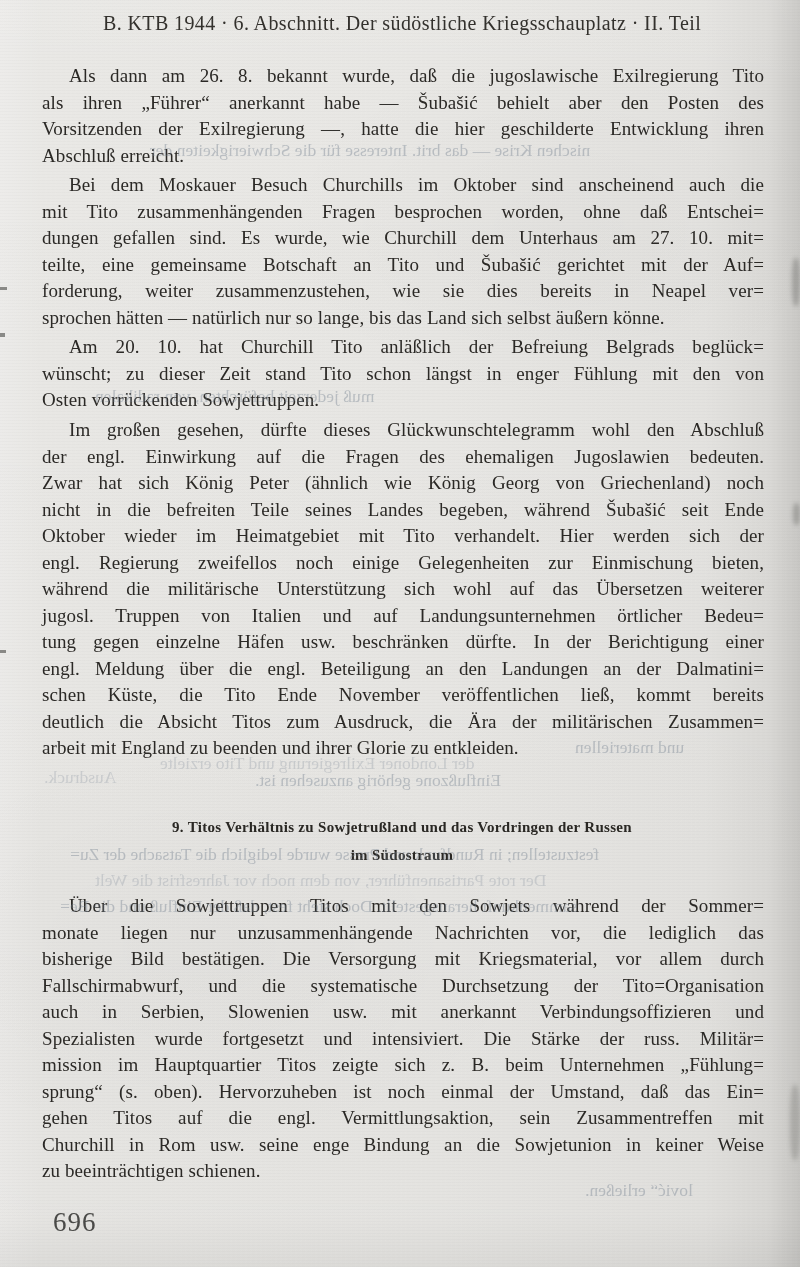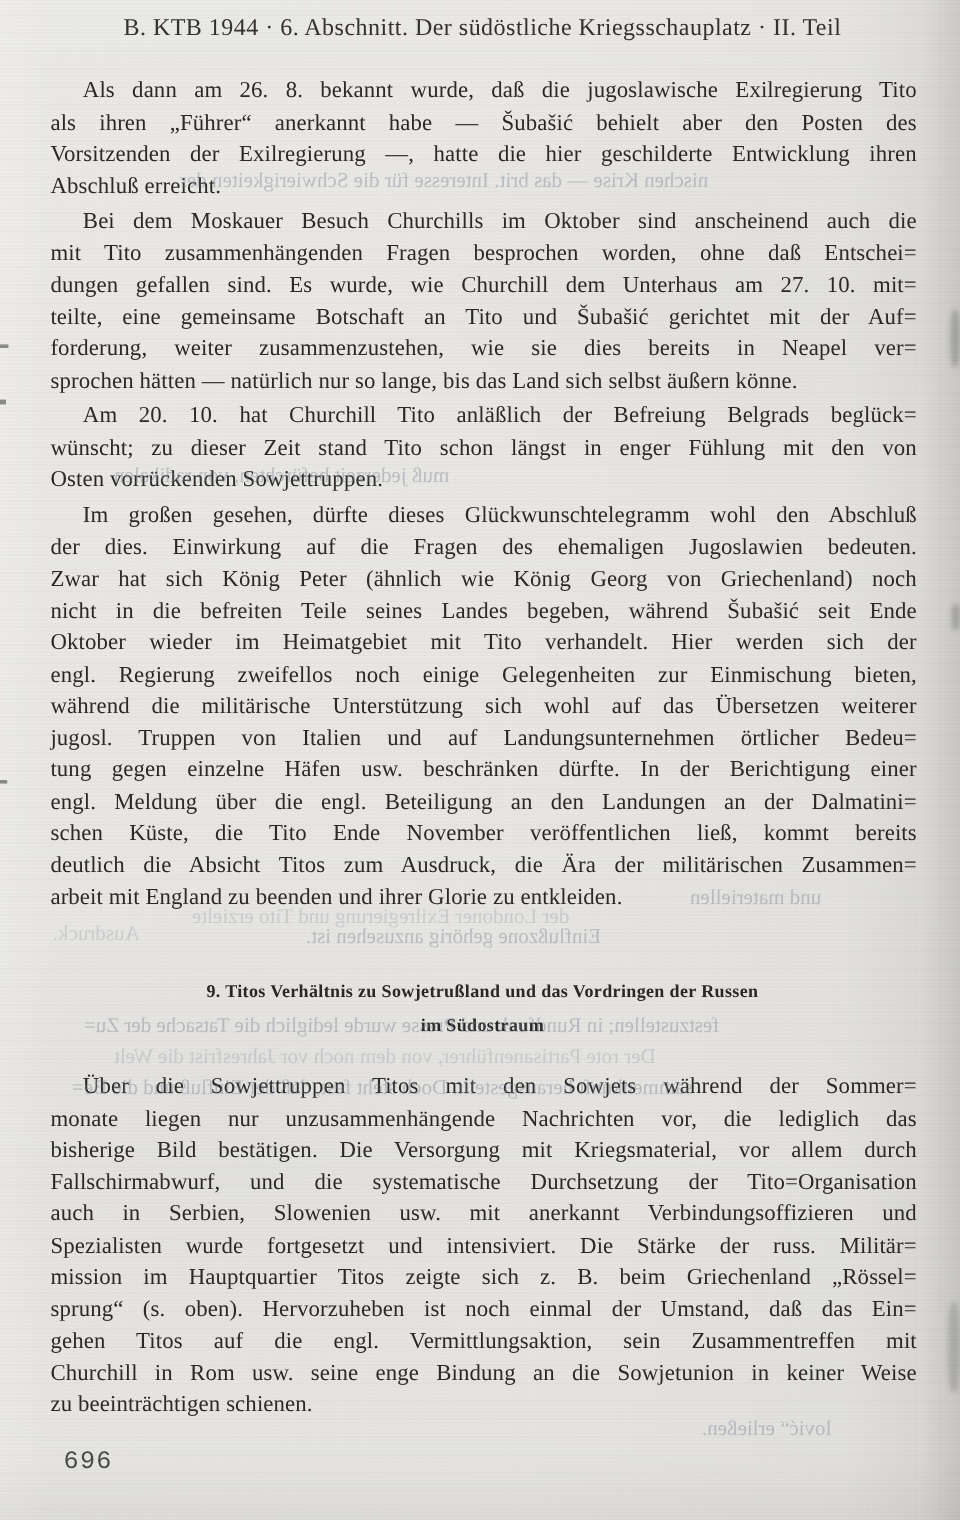--- a/index.html
+++ b/index.html
@@ -35,21 +35,21 @@
   .p3 { top:334px; }
   .p4 { top:417px; }
   .p5 { top:893px; }
   .section-heading {
     position:absolute; left:42px; top:813px; width:720px;
     text-align:center; font-weight:bold; font-size:15px; line-height:28px;
     color:#2a2824; letter-spacing:0.3px;
   }
   .page-number {
     position:absolute; left:53px; top:1207px;
-    font-size:21px; color:#4a4a48; letter-spacing:1px;font-family:Liberation Mono, monospace;
+    font-size:27px; color:#4a4a48; letter-spacing:1px;
   }
   
   .ghost {
     position:absolute; transform:scaleX(-1); white-space:nowrap;
     color:rgba(116,127,143,0.40); font-size:17.5px; filter:blur(0.55px);
     pointer-events:none;
   }
   .ghost.faint { color:rgba(120,130,145,0.26); }
   .g1 { top:140px; left:150px; }
   .g2 { top:386px; left:95px; }
@@ -92,21 +92,21 @@
       <div class="line">forderung, weiter zusammenzustehen, wie sie dies bereits in Neapel ver=</div>
       <div class="line">sprochen hätten — natürlich nur so lange, bis das Land sich selbst äußern könne.</div>
     </div>
   <div class="para p3">
       <div class="line first">Am 20. 10. hat Churchill Tito anläßlich der Befreiung Belgrads beglück=</div>
       <div class="line">wünscht; zu dieser Zeit stand Tito schon längst in enger Fühlung mit den von</div>
       <div class="line">Osten vorrückenden Sowjettruppen.</div>
     </div>
   <div class="para p4">
       <div class="line first">Im großen gesehen, dürfte dieses Glückwunschtelegramm wohl den Abschluß</div>
-      <div class="line">der dies. Einwirkung auf die Fragen des ehemaligen Jugoslawien bedeuten.</div>
+      <div class="line">der engl. Einwirkung auf die Fragen des ehemaligen Jugoslawien bedeuten.</div>
       <div class="line">Zwar hat sich König Peter (ähnlich wie König Georg von Griechenland) noch</div>
       <div class="line">nicht in die befreiten Teile seines Landes begeben, während Šubašić seit Ende</div>
       <div class="line">Oktober wieder im Heimatgebiet mit Tito verhandelt. Hier werden sich der</div>
       <div class="line">engl. Regierung zweifellos noch einige Gelegenheiten zur Einmischung bieten,</div>
       <div class="line">während die militärische Unterstützung sich wohl auf das Übersetzen weiterer</div>
       <div class="line">jugosl. Truppen von Italien und auf Landungsunternehmen örtlicher Bedeu=</div>
       <div class="line">tung gegen einzelne Häfen usw. beschränken dürfte. In der Berichtigung einer</div>
       <div class="line">engl. Meldung über die engl. Beteiligung an den Landungen an der Dalmatini=</div>
       <div class="line">schen Küste, die Tito Ende November veröffentlichen ließ, kommt bereits</div>
       <div class="line">deutlich die Absicht Titos zum Ausdruck, die Ära der militärischen Zusammen=</div>
@@ -118,21 +118,21 @@
     <div>im Südostraum</div>
   </div>
 
   <div class="para p5">
       <div class="line first">Über die Sowjettruppen Titos mit den Sowjets während der Sommer=</div>
       <div class="line">monate liegen nur unzusammenhängende Nachrichten vor, die lediglich das</div>
       <div class="line">bisherige Bild bestätigen. Die Versorgung mit Kriegsmaterial, vor allem durch</div>
       <div class="line">Fallschirmabwurf, und die systematische Durchsetzung der Tito=Organisation</div>
       <div class="line">auch in Serbien, Slowenien usw. mit anerkannt Verbindungsoffizieren und</div>
       <div class="line">Spezialisten wurde fortgesetzt und intensiviert. Die Stärke der russ. Militär=</div>
-      <div class="line">mission im Hauptquartier Titos zeigte sich z. B. beim Griechenland „Rössel=</div>
+      <div class="line">mission im Hauptquartier Titos zeigte sich z. B. beim Unternehmen „Fühlung=</div>
       <div class="line">sprung“ (s. oben). Hervorzuheben ist noch einmal der Umstand, daß das Ein=</div>
       <div class="line">gehen Titos auf die engl. Vermittlungsaktion, sein Zusammentreffen mit</div>
       <div class="line">Churchill in Rom usw. seine enge Bindung an die Sowjetunion in keiner Weise</div>
       <div class="line">zu beeinträchtigen schienen.</div>
     </div>
 
   <div class="page-number">696</div>
 
   <div class="ghost g1">nischen Krise — das brit. Interesse für die Schwierigkeiten der</div>
   <div class="ghost g2">muß jederzeit befürchten, von radikalen</div>

